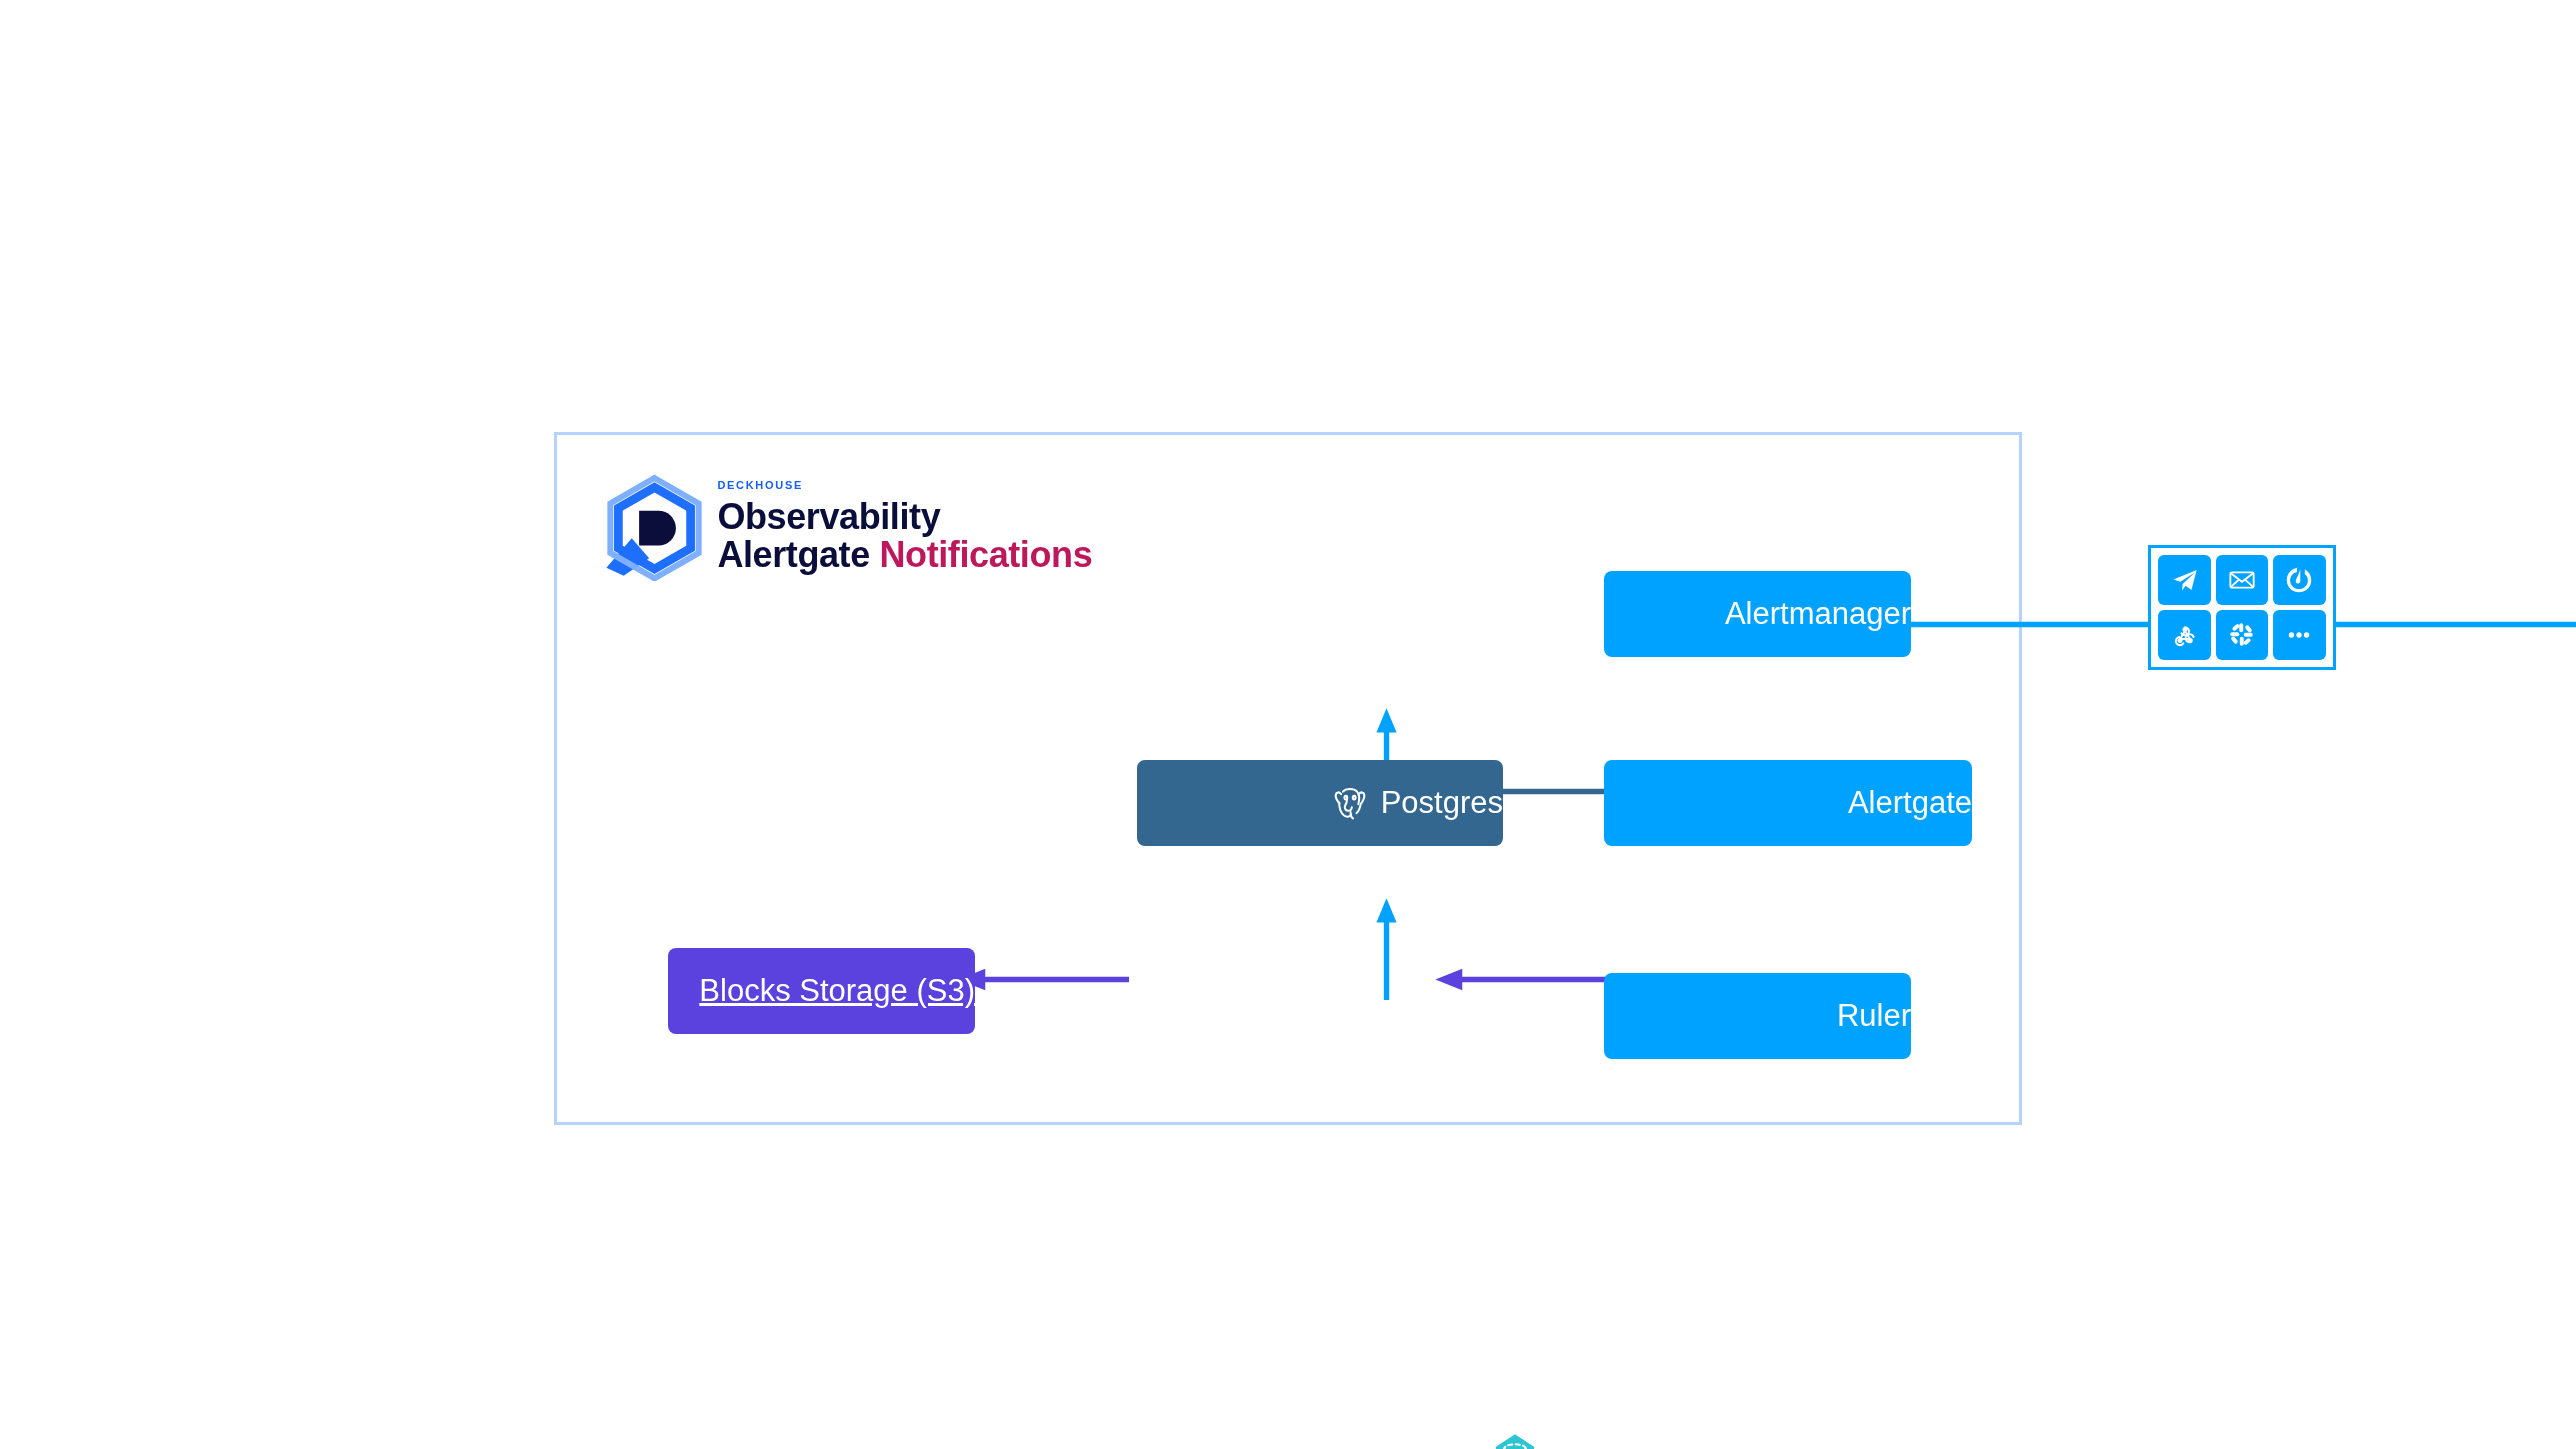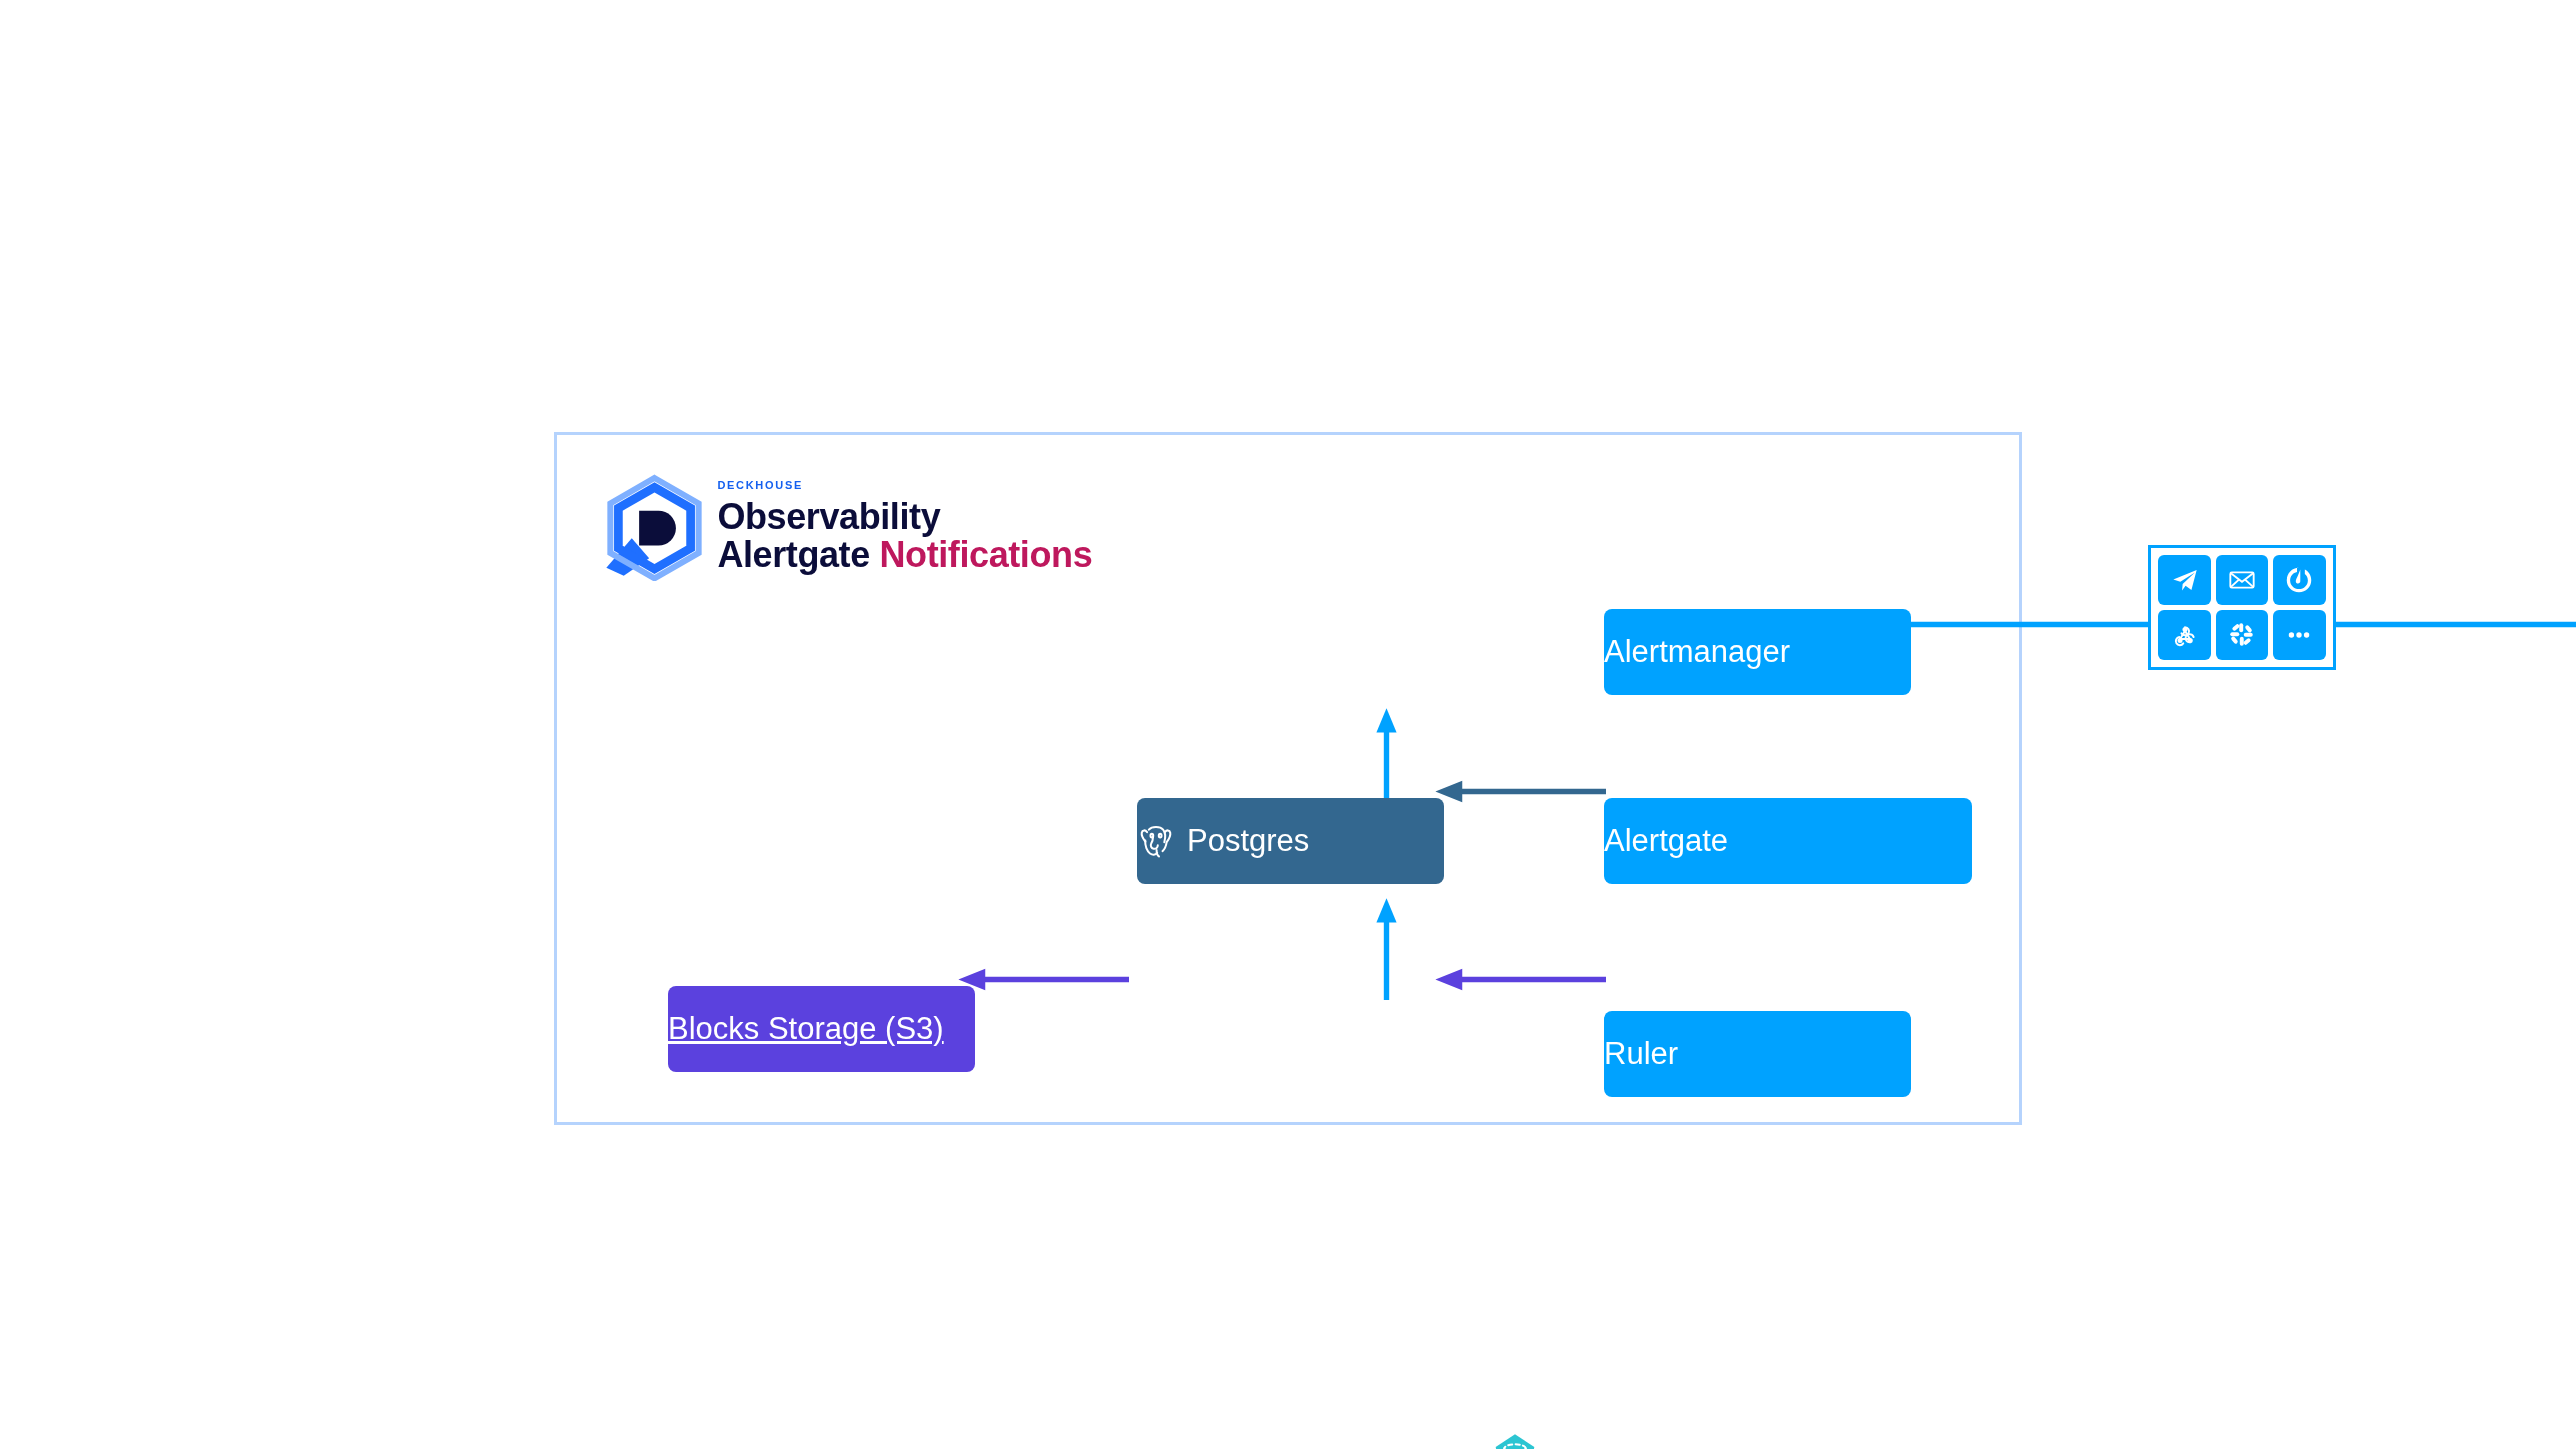--- a/index.html
+++ b/index.html
@@ -65,28 +65,27 @@
   .logo-accent {
     color: #be185d;
   }
 
   
   .node {
     position: absolute;
     border-radius: 8px;
     display: flex;
     align-items: center;
-    justify-content: flex-start;
+    justify-content: flex-end;
     box-sizing: border-box;
     color: #ffffff;
     font-size: 31px;
     font-family: "Liberation Sans", sans-serif;
     font-weight: normal;
     white-space: nowrap;
-    margin-top: 38px;
   }
   .node-blue    { background: #00a2ff; }
   .node-purple  { background: #5b41de; text-decoration: underline; }
   .node-slate   { background: #33678f; }
 
   .node-inner {
     display: flex;
     align-items: center;
     gap: 12px;
   }
@@ -193,21 +192,21 @@
   </div>
 
   <div class="node node-blue" style="left:1047px; top:325px; width:368px; height:86px;">
     <span>Alertgate</span>
   </div>
 
   <div class="node node-blue" style="left:1047px; top:538px; width:307px; height:86px;">
     <span>Ruler</span>
   </div>
 
-  <div class="node node-slate" style="left:580px; top:325px; width:307px; height:86px;">
+  <div class="node node-slate" style="left:580px; top:325px; width:366px; height:86px;">
     <span class="node-inner">
       <svg width="38" height="38" viewBox="0 0 64 64">
         <g fill="none" stroke="#ffffff" stroke-width="3.4" stroke-linecap="round" stroke-linejoin="round">
           <path d="M47 17c3-4 8-4 9 1 1 6-3 12-6 16-1 6-3 12-7 15"></path>
           <path d="M17 17c-3-4-8-4-9 1-1 6 3 11 6 15"></path>
           <path d="M14 31c-1 9 3 18 8 22 4 3 9 3 12-1"></path>
           <path d="M20 13c5-6 19-6 24 0 4 5 4 14 2 21"></path>
           <path d="M27 25c0 4-1 8-3 11-2 4 0 8 4 9 4 1 7-2 7-6"></path>
           <ellipse cx="25" cy="23" rx="2.3" ry="3"></ellipse>
           <ellipse cx="39" cy="23" rx="2.3" ry="3"></ellipse>

